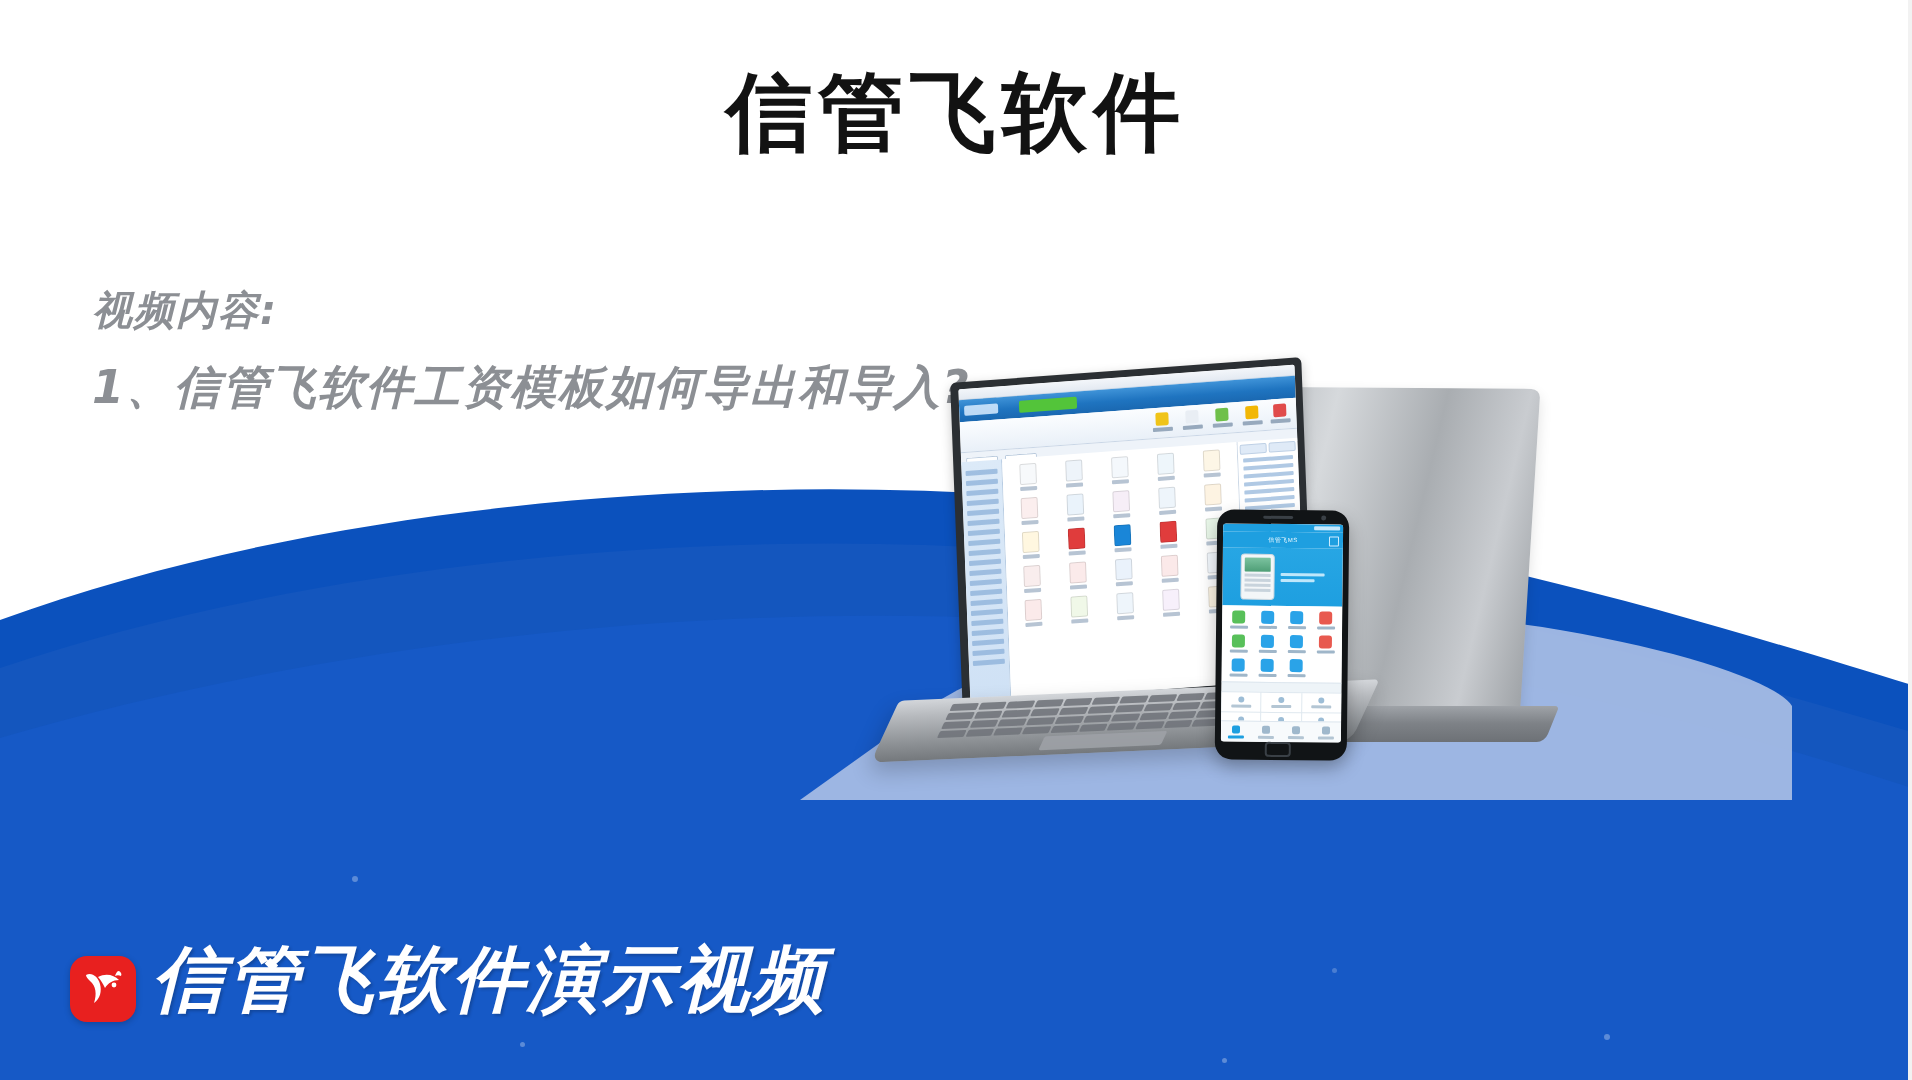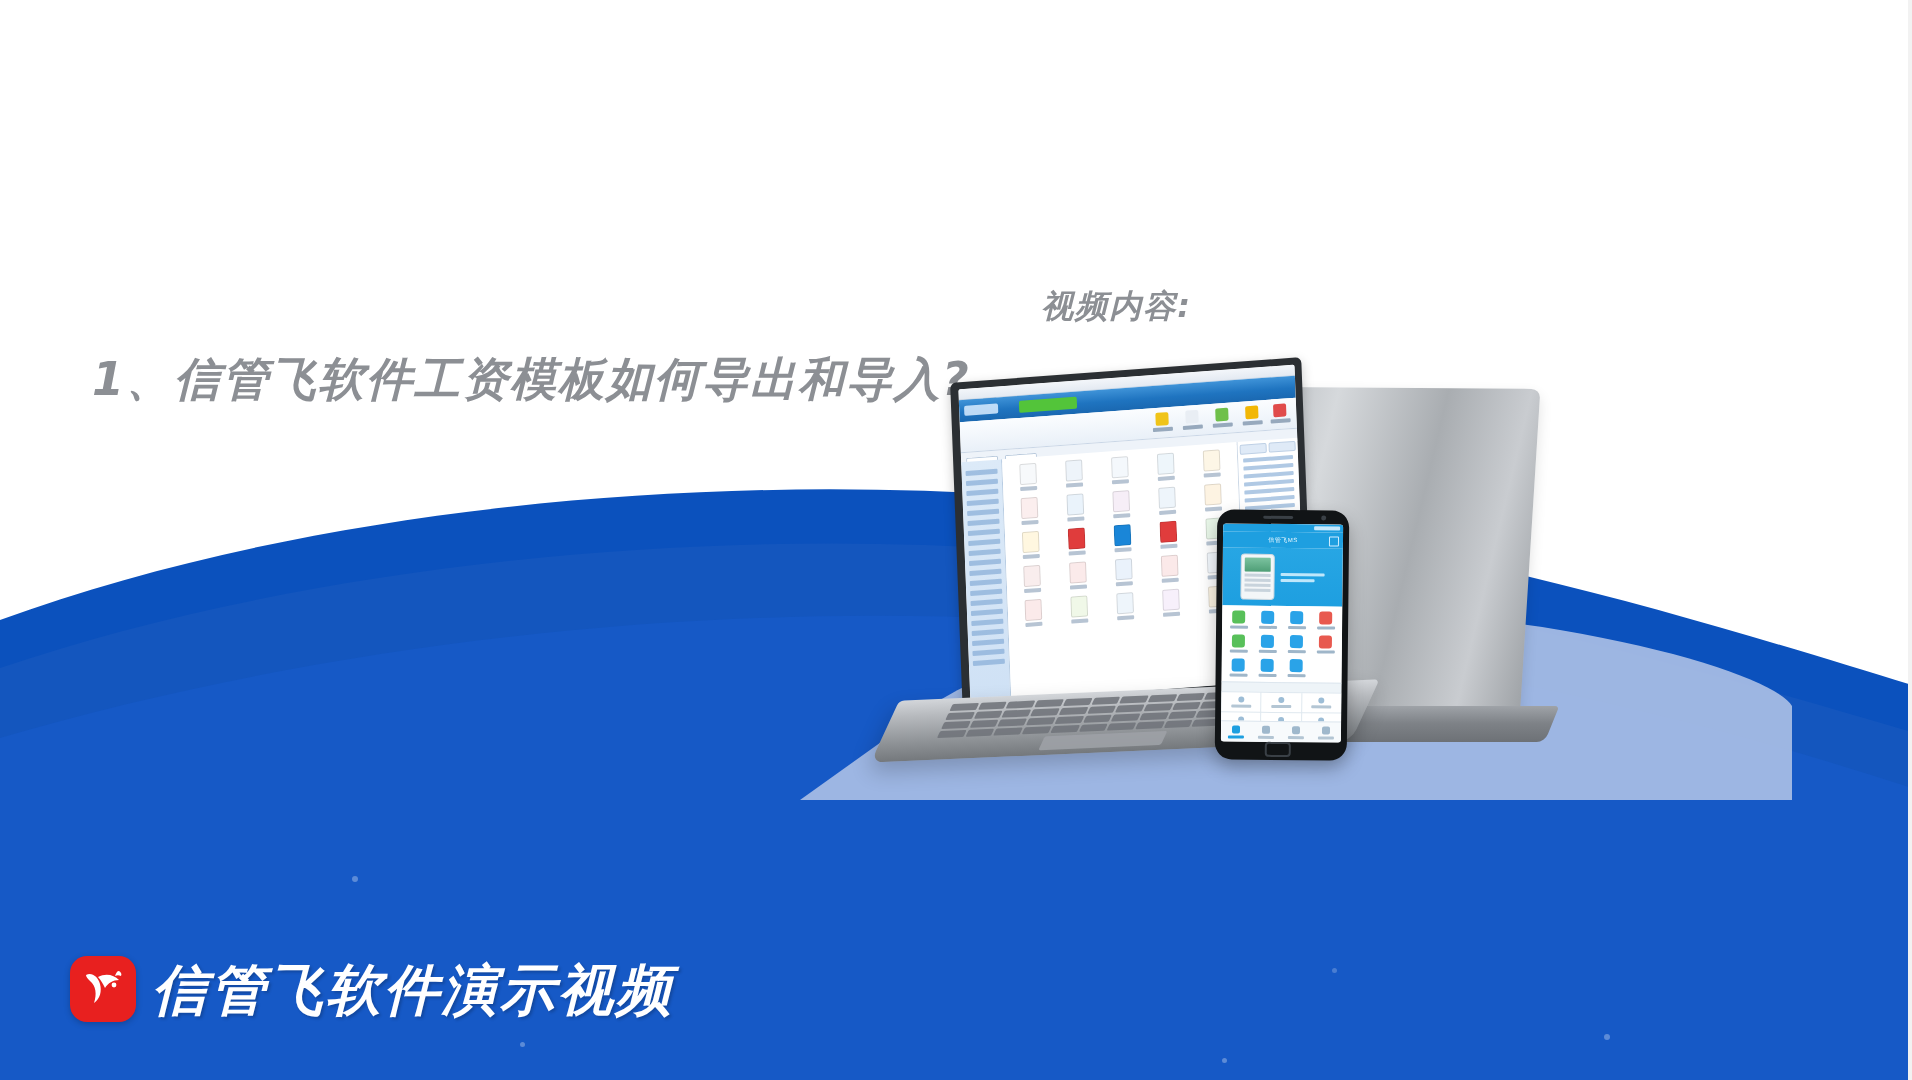--- a/index.html
+++ b/index.html
@@ -39,21 +39,21 @@
   
   .body-block{position:absolute;left:92px;top:290px;width:1100px;}
   .body-line{
     font-style:italic;
     font-weight:600;
     color:#8c8f94;
     letter-spacing:2px;
     font-family:"DejaVu Sans","Liberation Sans",sans-serif;
     text-shadow:1px 1px 0 rgba(255,255,255,.85);
   }
-  .line-1{font-size:32px;line-height:1.0;margin-bottom:34px;text-align:right;}
+  .line-1{font-size:40px;line-height:1.0;margin-bottom:34px;}
   .line-2{font-size:46px;line-height:1.0;}
 
   
   .devices{position:absolute;left:860px;top:370px;width:1052px;height:480px;}
 
   .laptop-back{
     position:absolute;left:396px;top:18px;width:274px;height:332px;
     background:linear-gradient(100deg,#b9bdc1 0%,#d6d9dc 22%,#a9adb1 55%,#c9ccd0 80%,#9ea2a6 100%);
     border-radius:7px 9px 4px 4px;
     transform:skewX(-3.2deg) rotate(0.4deg);
@@ -165,21 +165,21 @@
   
   .brand{position:absolute;left:0;bottom:0;width:1912px;height:160px;}
   .brand-logo{
     position:absolute;left:70px;bottom:58px;width:66px;height:66px;
     background:#e8201f;border-radius:17px;
     box-shadow:0 2px 6px rgba(0,0,0,.22);
   }
   .brand-logo svg{position:absolute;left:8px;top:7px;}
   .brand-name{
     position:absolute;left:152px;bottom:52px;
-    font-size:55px;font-weight:700;color:#ffffff;
+    font-size:72px;font-weight:700;color:#ffffff;
     letter-spacing:3px;font-style:italic;
     font-family:"DejaVu Sans","Liberation Sans",sans-serif;
     text-shadow:2px 2px 3px rgba(0,0,0,.20);
     white-space:nowrap;
   }
   .brand-tag{
     position:absolute;left:752px;bottom:66px;
     font-size:28px;font-weight:700;color:#f4e03a;
     letter-spacing:0px;font-style:italic;
     font-family:"DejaVu Sans","Liberation Sans",sans-serif;
@@ -199,20 +199,21 @@
       <path d="M0,268 C340,168 760,122 1140,158 C1480,190 1740,262 1912,318 L1912,610 L0,610 Z" fill="#1659c6"></path>
     </svg>
   </div>
 
   <div class="dot" style="left:352px;top:876px;width:6px;height:6px;"></div>
   <div class="dot" style="left:520px;top:1042px;width:5px;height:5px;"></div>
   <div class="dot" style="left:1222px;top:1058px;width:5px;height:5px;"></div>
   <div class="dot" style="left:1604px;top:1034px;width:6px;height:6px;"></div>
   <div class="dot" style="left:1332px;top:968px;width:5px;height:5px;opacity:.22;"></div>
 
+  <div class="title">信管飞软件</div>
 
   <div class="body-block">
     <div class="body-line line-1">视频内容:</div>
     <div class="body-line line-2">1、信管飞软件工资模板如何导出和导入?</div>
   </div>
 
   <div class="devices">
 
     <svg width="1052" height="480" style="position:absolute;left:-120px;top:130px;" aria-hidden="true">
       <path d="M200,200 C330,120 620,96 820,130 C960,154 1040,186 1052,206 L1052,300 L60,300 Z" fill="#a9bee5" opacity="0.92"></path>

